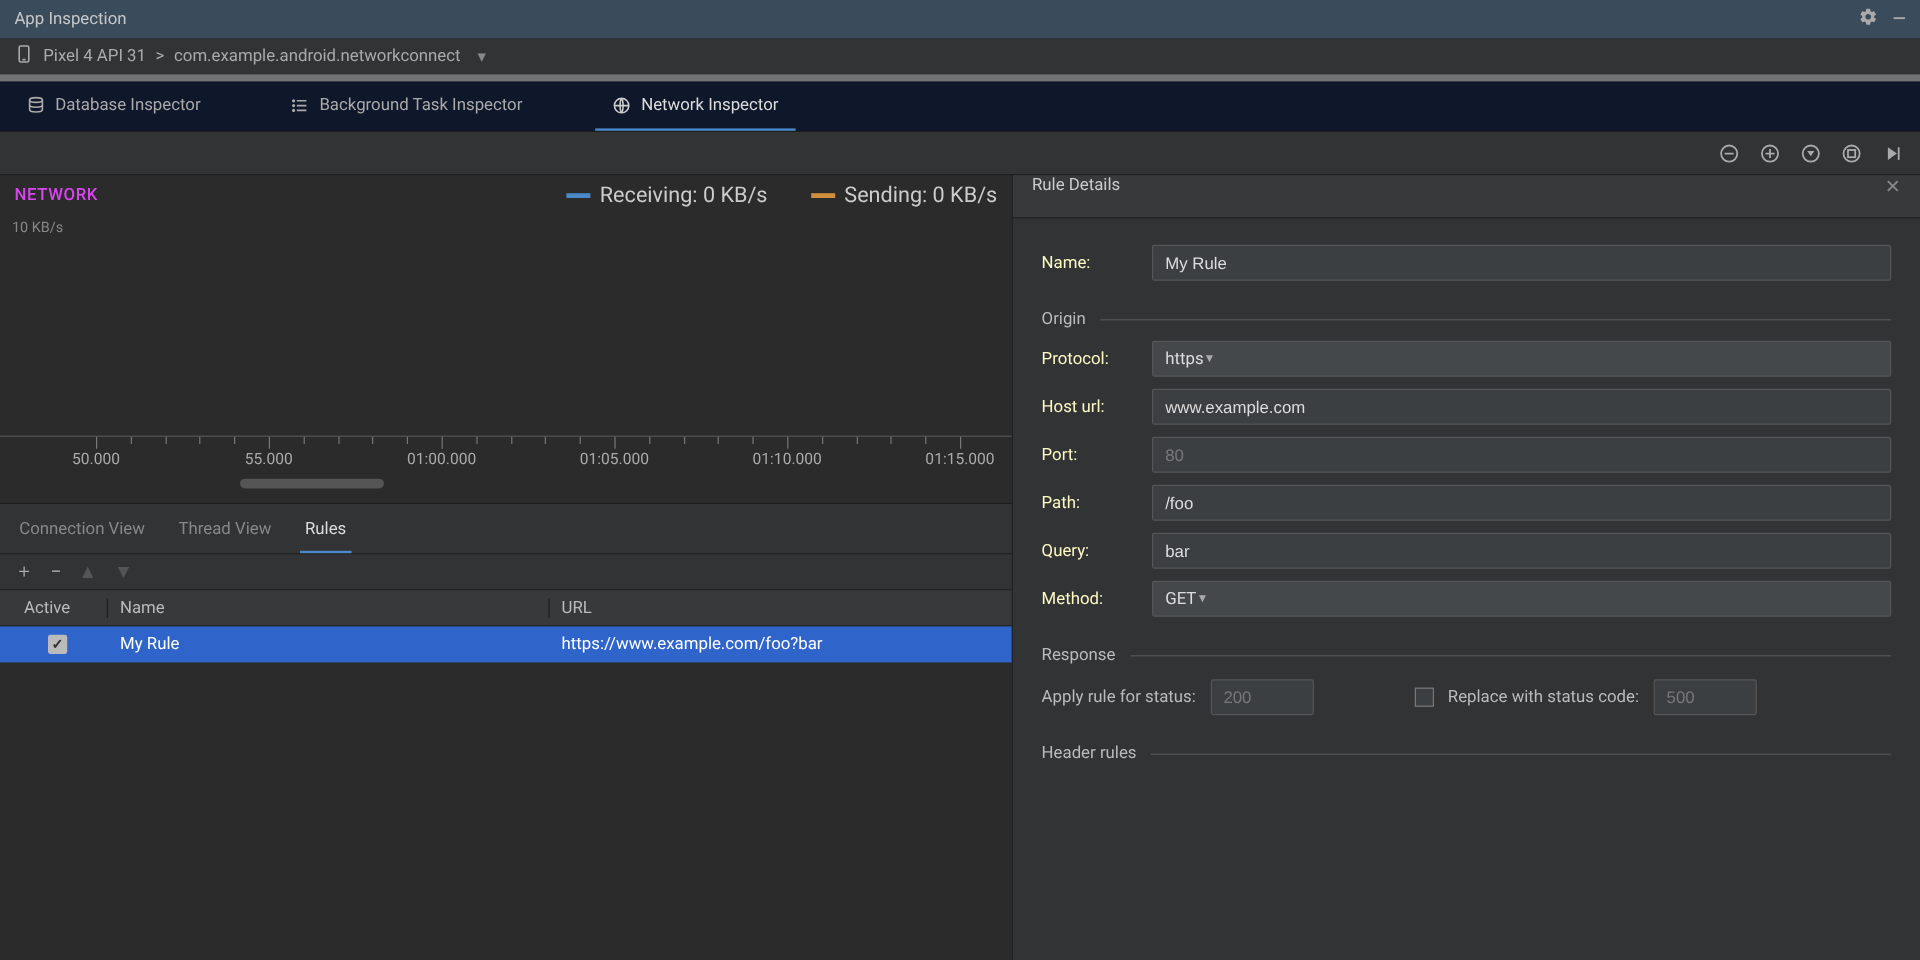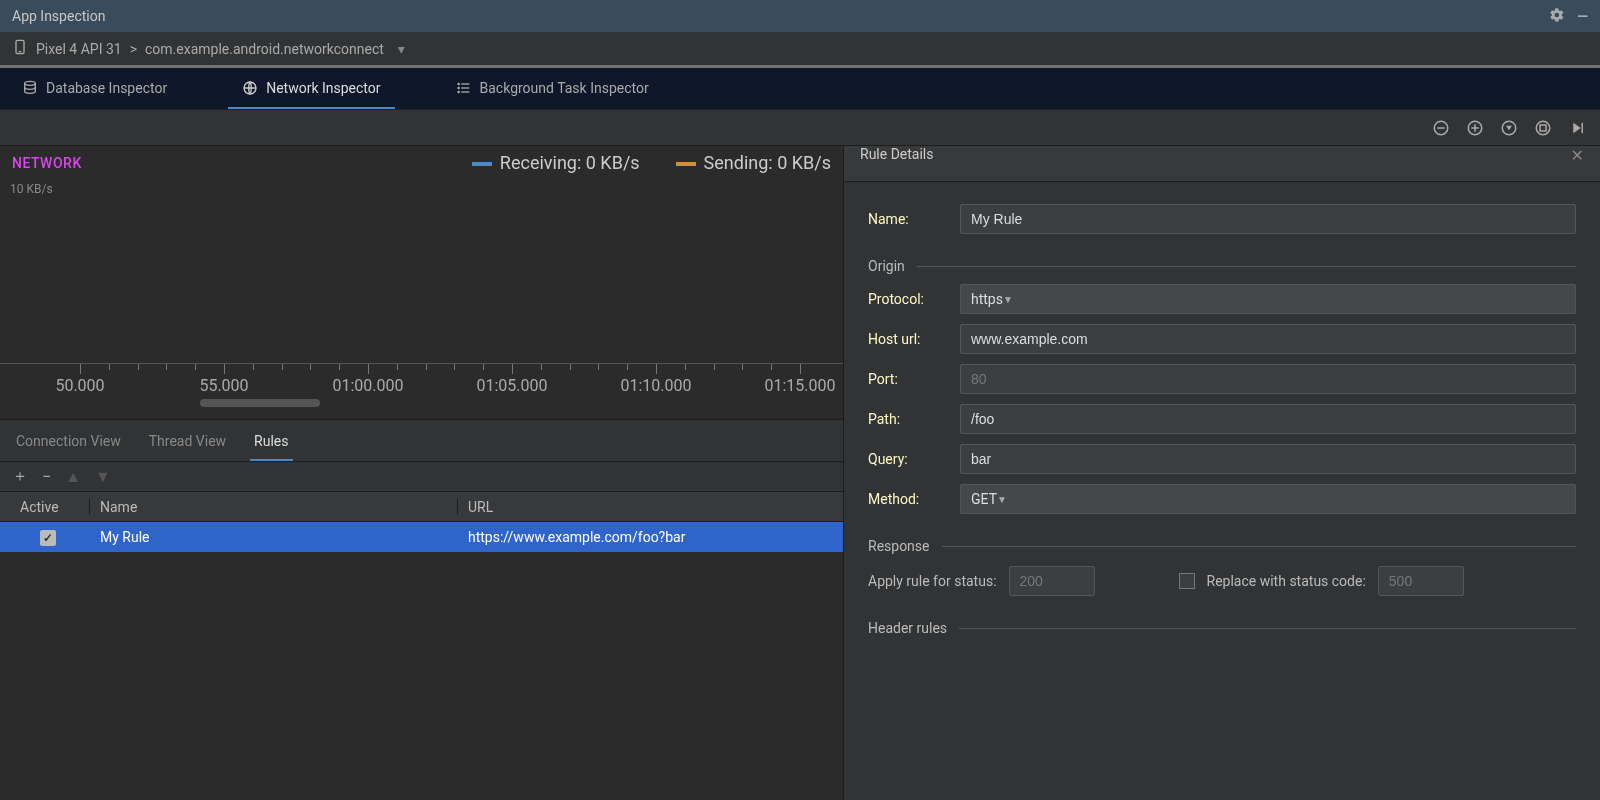--- a/index.html
+++ b/index.html
@@ -23,21 +23,21 @@
     color: #c8c8c8;
   }
   .titlebar .spacer { flex: 1; }
   .titlebar .icon { color: #aaa; cursor: pointer; margin-left: 12px; }
   .breadcrumb-bar {
     background: #313335;
     height: 36px;
     display: flex;
     align-items: center;
     padding: 0 12px;
-    border-bottom: 3px solid #737373;
+    border-bottom: 6px solid #737373;
     color: #aaa;
     gap: 8px;
   }
   .bc-icon { font-size: 14px; }
   .chevron { color: #888; margin-left: 6px; }
   .tabs-bar {
     background: #0f172a;
     height: 42px;
     display: flex;
     align-items: center;
@@ -120,21 +120,21 @@
     top: 0;
     width: 1px;
     height: 6px;
     background: #777;
   }
   .tick.major { height: 10px; }
   .tick-label {
     position: absolute;
     top: 12px;
     transform: translateX(-50%);
-    font-size: 16px;
+    font-size: 13px;
     color: #aaa;
     text-align: center;
   }
   .scroll-track {
     margin-top: 18px;
     height: 10px;
     background: transparent;
     position: relative;
   }
   .scroll-thumb {
@@ -307,41 +307,41 @@
   <div class="tab">
     <span class="glyph">
       <svg viewBox="0 0 24 24" fill="none" stroke="#aaa" stroke-width="2">
           <ellipse cx="12" cy="5" rx="8" ry="3"></ellipse>
           <path d="M4 5v6c0 1.7 3.6 3 8 3s8-1.3 8-3V5"></path>
           <path d="M4 11v6c0 1.7 3.6 3 8 3s8-1.3 8-3v-6"></path>
         </svg>
     </span>
     <span>Database Inspector</span>
   </div>
-  <div class="tab active">
-    <span class="glyph">
-      <svg viewBox="0 0 24 24" fill="none" stroke="#ccc" stroke-width="2">
-          <circle cx="12" cy="12" r="9"></circle>
-          <path d="M3 12h18M12 3c2.5 3 2.5 15 0 18M12 3c-2.5 3-2.5 15 0 18"></path>
-        </svg>
-    </span>
-    <span>Network Inspector</span>
-  </div>
   <div class="tab">
     <span class="glyph">
       <svg viewBox="0 0 24 24" fill="none" stroke="#aaa" stroke-width="2">
           <line x1="8" y1="6" x2="20" y2="6"></line>
           <line x1="8" y1="12" x2="20" y2="12"></line>
           <line x1="8" y1="18" x2="20" y2="18"></line>
           <circle cx="4" cy="6" r="1"></circle>
           <circle cx="4" cy="12" r="1"></circle>
           <circle cx="4" cy="18" r="1"></circle>
         </svg>
     </span>
     <span>Background Task Inspector</span>
+  </div>
+  <div class="tab active">
+    <span class="glyph">
+      <svg viewBox="0 0 24 24" fill="none" stroke="#ccc" stroke-width="2">
+          <circle cx="12" cy="12" r="9"></circle>
+          <path d="M3 12h18M12 3c2.5 3 2.5 15 0 18M12 3c-2.5 3-2.5 15 0 18"></path>
+        </svg>
+    </span>
+    <span>Network Inspector</span>
   </div>
 </div>
 
 <div class="toolbar-row">
   <span class="tool-icon">
     <svg width="18" height="18" viewBox="0 0 24 24" fill="none" stroke="#aaa" stroke-width="2">
         <circle cx="12" cy="12" r="9"></circle>
         <line x1="7" y1="12" x2="17" y2="12"></line>
       </svg>
   </span>

